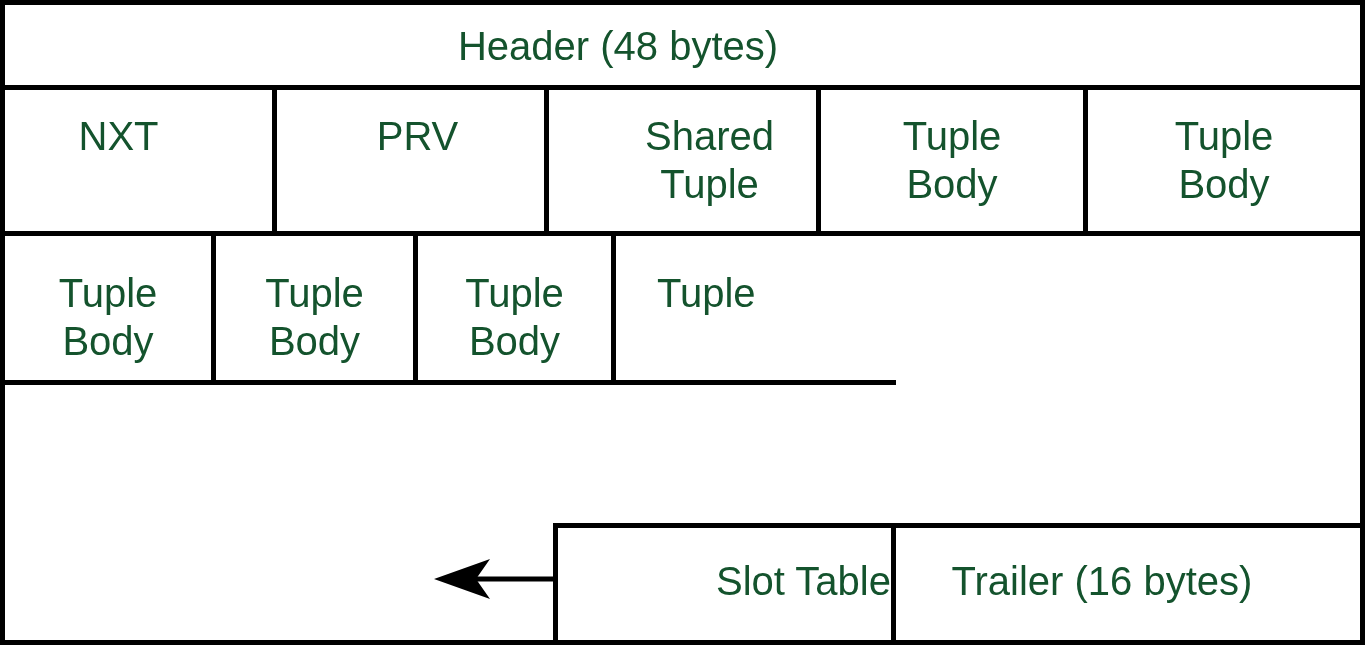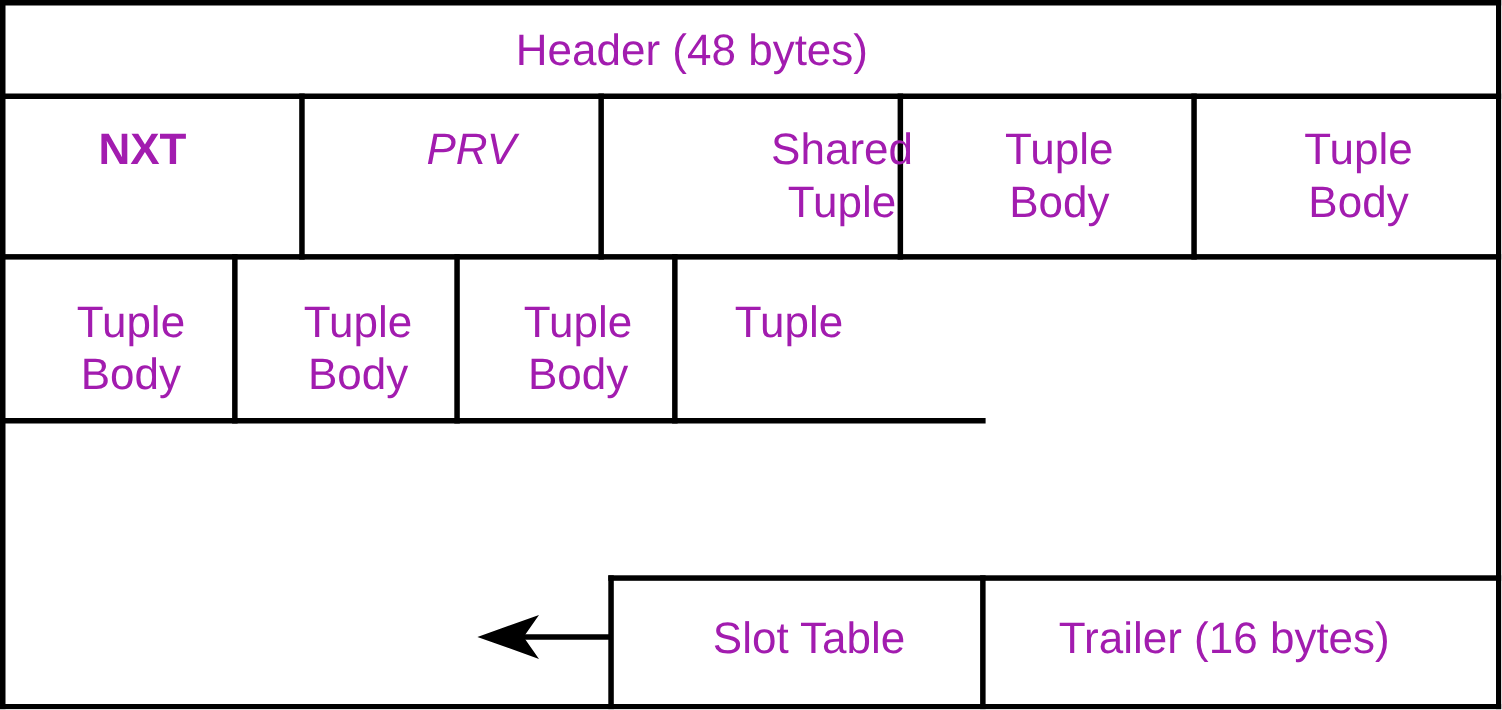--- a/index.html
+++ b/index.html
@@ -11,22 +11,21 @@
     font-family: "Liberation Sans", sans-serif;
     color: #000000;
     overflow: hidden;
   }
   .ln { position: absolute; background: #000000; }
   .lbl {
     position: absolute;
     font-size: 40px;
     line-height: 48px;
     white-space: nowrap;
-    color: #a21caf;
-    margin-left: 11px;
+    color: #14532d;
   }
   .center { text-align: center; }
   .dots { letter-spacing: 2px; margin-left: 40px; }
   .arrow-svg { position: absolute; left: 432px; top: 555px; width: 122px; height: 48px; }
 
   
   .b-top    { left: 0;      top: 0;     width: 1365px; height: 5px; }
   .b-bottom { left: 0;      top: 640px; width: 1365px; height: 5px; }
   .b-left   { left: 0;      top: 0;     width: 5px;    height: 645px; }
   .b-right  { left: 1360px; top: 0;     width: 5px;    height: 645px; }
@@ -47,30 +46,30 @@
   .v3a { left: 211px; top: 231px; width: 5px; height: 154px; }
   .v3b { left: 413px; top: 231px; width: 5px; height: 154px; }
   .v3c { left: 611px; top: 231px; width: 5px; height: 154px; }
 
   
   .v-boxl { left: 553px; top: 523px; width: 5px; height: 122px; }
   .v-boxm { left: 891px; top: 523px; width: 5px; height: 122px; }
 
   
   .t-header { left: 0;      top: 22px;  width: 1236px; }
-  .t-nxt    { left: 5px;    top: 112px; width: 227px; font-weight: bold; }
-  .t-prv    { left: 277px;  top: 112px; width: 281px; font-style: italic; }
-  .t-shared { left: 549px;  top: 112px; width: 321px; padding-left: 45px; }
+  .t-nxt    { left: 5px;    top: 112px; width: 227px; }
+  .t-prv    { left: 277px;  top: 112px; width: 281px; }
+  .t-shared { left: 549px;  top: 112px; width: 321px; }
   .t-tb2a   { left: 821px;  top: 112px; width: 262px; }
   .t-tb2b   { left: 1088px; top: 112px; width: 272px; }
   .t-tb31   { left: 5px;    top: 269px; width: 206px; }
   .t-tb32   { left: 216px;  top: 269px; width: 197px; }
   .t-tb33   { left: 418px;  top: 269px; width: 193px; }
   .t-tb34   { left: 657px;  top: 269px; }
-  .t-slot   { left: 558px;  top: 557px; width: 333px; }
+  .t-slot   { left: 558px;  top: 557px; width: 333px; text-align: right; }
   .t-trail  { left: 896px;  top: 557px; width: 412px; }
 </style>
 </head>
 <body>
 
 <div class="diagram">
 
   <div class="ln b-top"></div>
   <div class="ln b-bottom"></div>
   <div class="ln b-left"></div>

